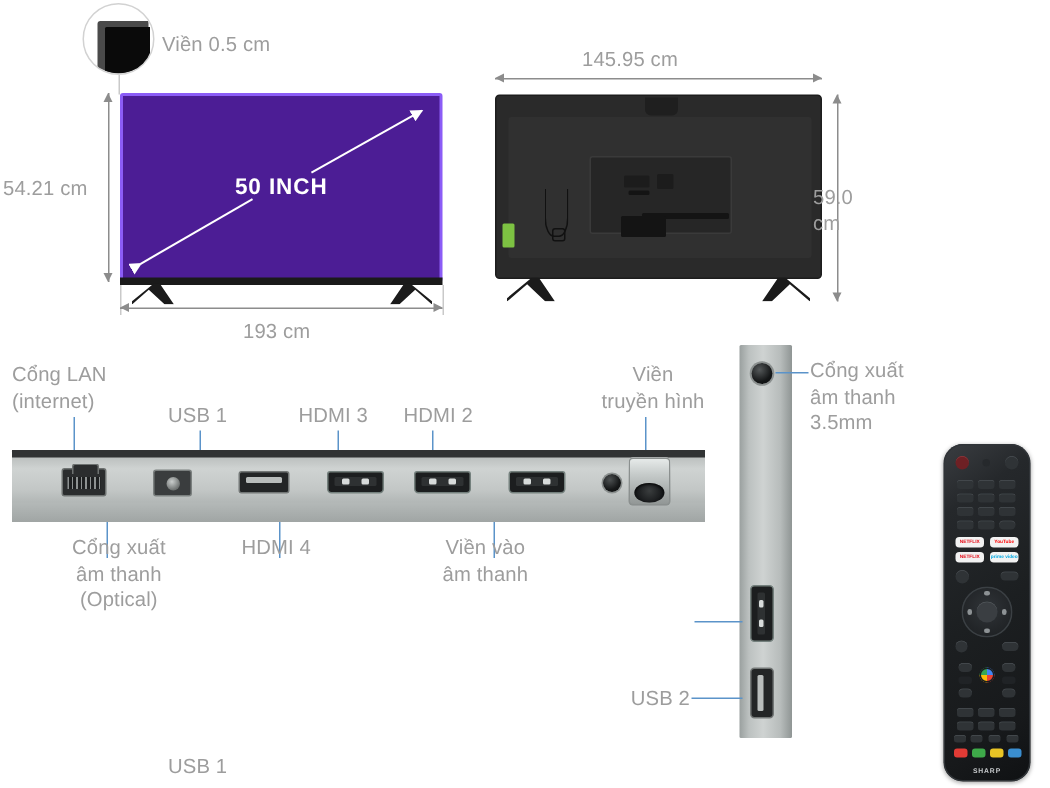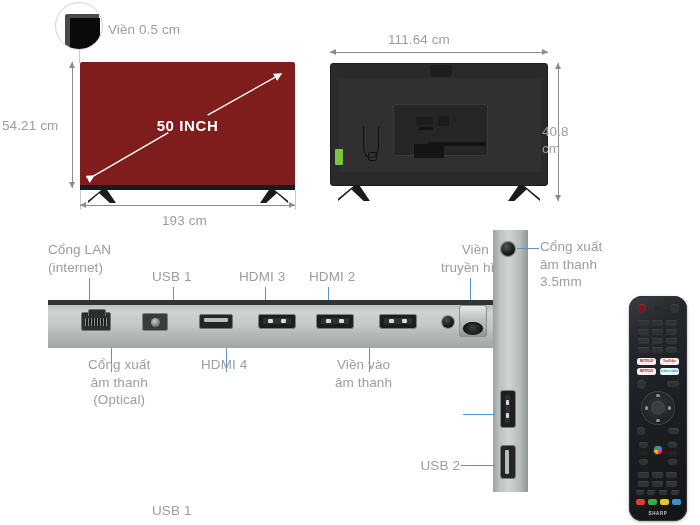--- a/index.html
+++ b/index.html
@@ -62,22 +62,22 @@
     margin-left: -3.5px;
   }
   .av-cap-t { top: 0; border-bottom: 6px solid #8c8c8c; }
   .av-cap-b { bottom: 0; border-top: 6px solid #8c8c8c; }
 
   
   .ext-v { position: absolute; width: 1px; background: #c9c9c9; }
 
   
   .tv-front-screen {
-    background: #7f1d1d;
-    border: 2px solid #7f1d1d;
+    background: #4c1d95;
+    border: 2px solid #8b5cf6;
     border-radius: 2px;
   }
   .tv-front-chin {
     background: #1a1a1a;
   }
   .diag-arrow { position: absolute; inset: 0; }
   .inch-text {
     position: absolute;
     color: #ffffff;
     font-size: 15px;
@@ -390,21 +390,21 @@
     <div class="dim-label abs" style="left:162px;top:212px;">193 cm</div>
   </div>
 
   <div class="abs" style="left:310px;top:0;width:280px;height:230px;">
 
     <div class="arrow-h abs" style="left:20px;top:47px;width:218px;height:10px;">
       <div class="ah-line"></div>
         <div class="ah-cap-l"></div>
         <div class="ah-cap-r"></div>
     </div>
-    <div class="dim-label abs" style="left:78px;top:31px;">111.64 cm</div>
+    <div class="dim-label abs" style="left:78px;top:31px;">145.95 cm</div>
 
     <div class="tv-back-body abs" style="left:20px;top:63px;width:218px;height:123px;">
       <div class="tv-back-inner" style="left:8px;top:14px;width:202px;height:94px;"></div>
       <div class="tv-back-notch" style="left:99px;top:1px;width:22px;height:12px;"></div>
       <div class="tv-back-plate" style="left:62px;top:40px;width:95px;height:52px;"></div>
       <div class="tv-back-vesa" style="left:85px;top:53px;width:17px;height:8px;"></div>
       <div class="tv-back-vesa" style="left:107px;top:52px;width:11px;height:10px;"></div>
       <div class="tv-back-slot" style="left:88px;top:63px;width:14px;height:3px;"></div>
       <div class="tv-back-slot" style="left:97px;top:78px;width:58px;height:4px;"></div>
       <div class="tv-back-slot" style="left:83px;top:80px;width:30px;height:14px;"></div>
@@ -416,25 +416,25 @@
     <div class="leg" style="left:28px;top:185px;width:32px;height:16px;
                 clip-path:polygon(52% 0,66% 0,100% 100%,80% 100%,42% 28%,0 100%,0 86%);"></div>
     <div class="leg" style="left:198px;top:185px;width:32px;height:16px;
                 clip-path:polygon(34% 0,48% 0,100% 86%,100% 100%,58% 28%,20% 100%,0 100%);"></div>
 
     <div class="arrow-v abs" style="left:243px;top:63px;width:10px;height:138px;">
       <div class="av-line"></div>
         <div class="av-cap-t"></div>
         <div class="av-cap-b"></div>
     </div>
-    <div class="dim-label abs" style="left:232px;top:123px;">40.8 cm</div>
+    <div class="dim-label abs" style="left:232px;top:123px;">59.0 cm</div>
   </div>
 
 
-  <div class="abs" style="left:0;top:230px;width:500px;height:180px;margin-left:40px;">
+  <div class="abs" style="left:0;top:230px;width:500px;height:180px;">
 
     <div class="port-label abs" style="left:8px;top:11px;">Cổng LAN
 (internet)</div>
     <div class="port-label abs" style="left:112px;top:272px;">USB 1</div>
     <div class="port-label abs" style="left:112px;top:38px;">USB 1</div>
     <div class="port-label abs" style="left:199px;top:38px;">HDMI 3</div>
     <div class="port-label abs" style="left:269px;top:38px;">HDMI 2</div>
     <div class="port-label abs" style="left:401px;top:11px;text-align:center;">Viền
 truyền hình</div>
 

